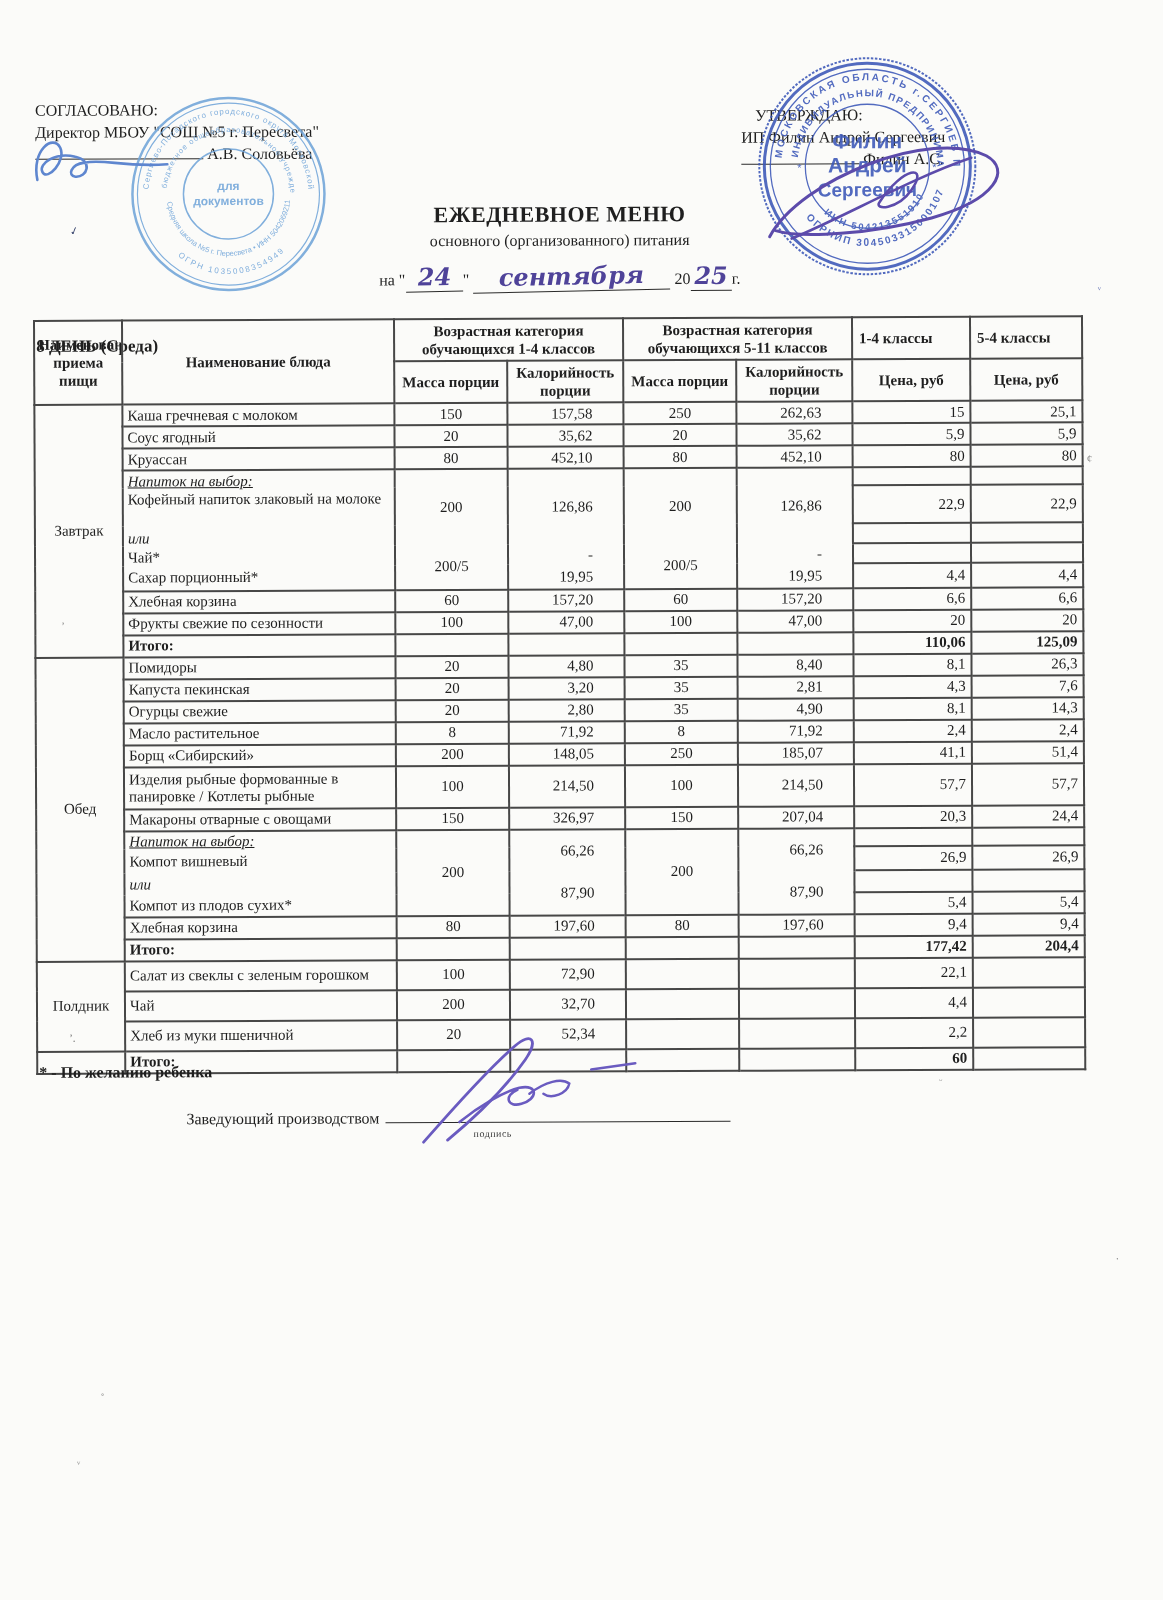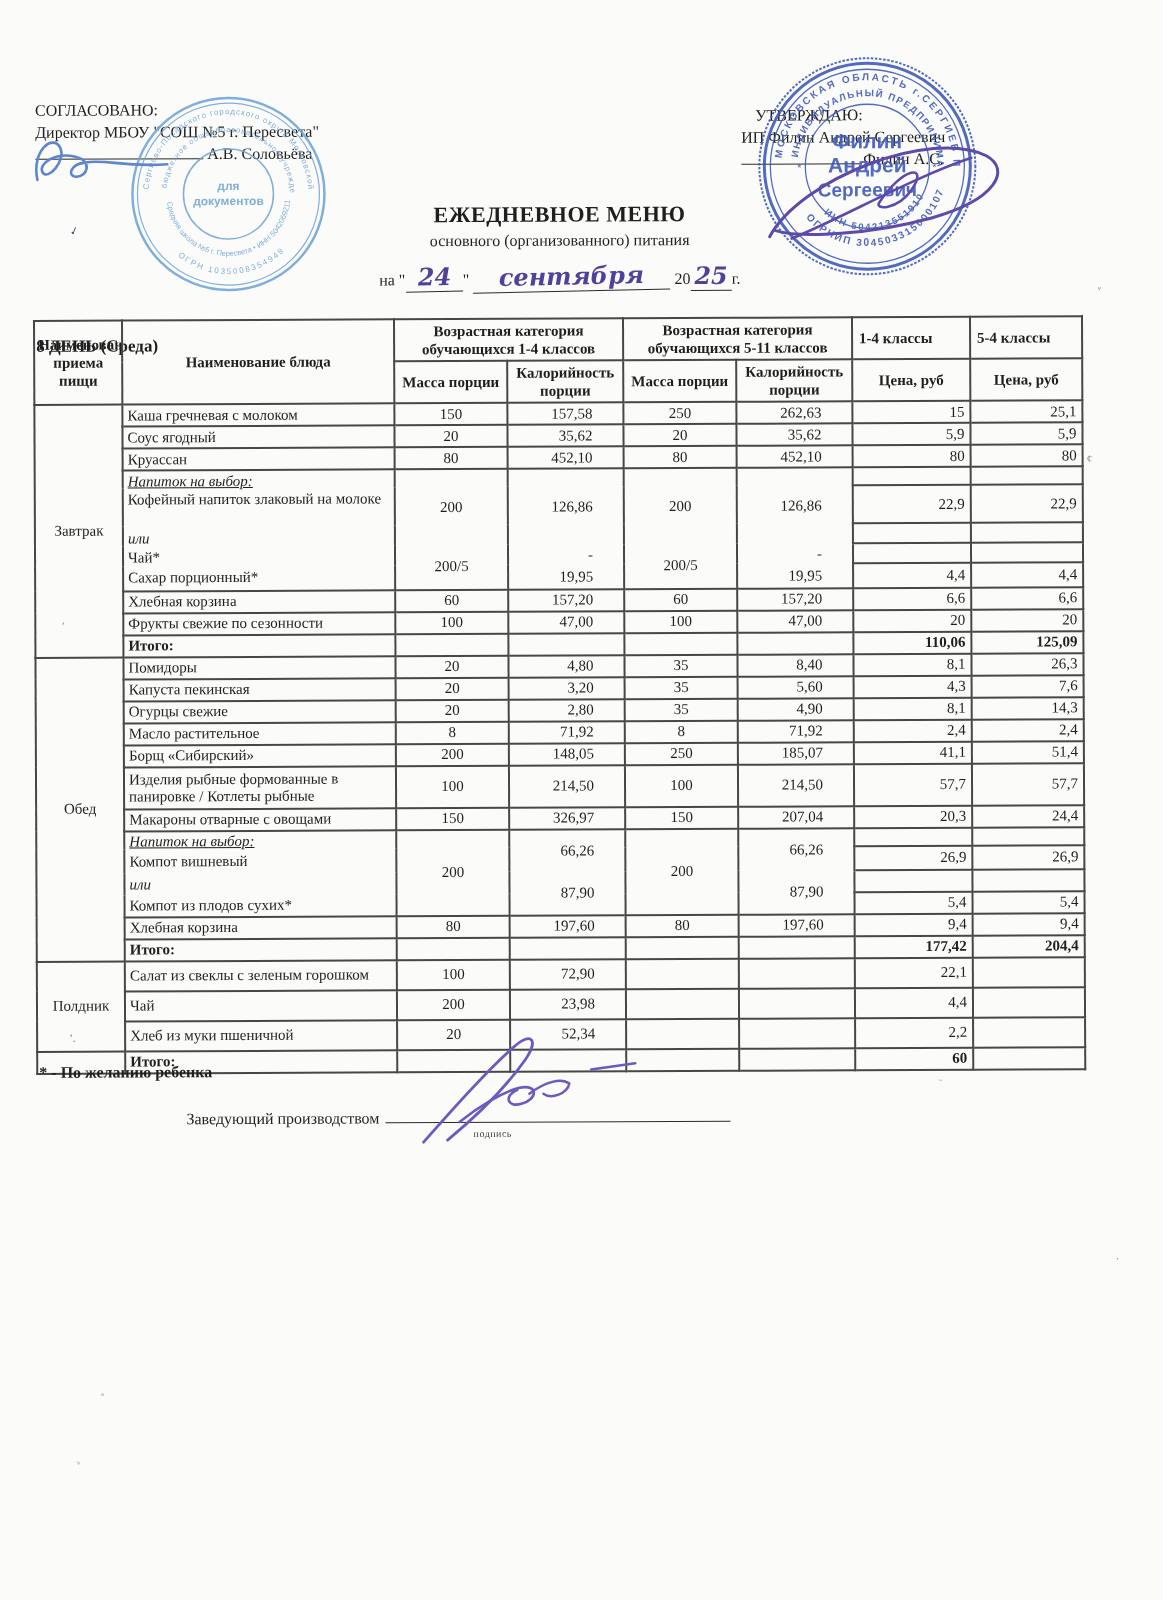--- a/index.html
+++ b/index.html
@@ -291,21 +291,21 @@
               <td class="m">35</td>
               <td class="c">8,40</td>
               <td class="p">8,1</td>
               <td class="p">26,3</td>
             </tr>
             <tr>
               <td class="dish">Капуста пекинская</td>
               <td class="m">20</td>
               <td class="c">3,20</td>
               <td class="m">35</td>
-              <td class="c">5,60</td>
+              <td class="c">2,81</td>
               <td class="p">4,3</td>
               <td class="p">7,6</td>
             </tr>
             <tr>
               <td class="dish">Огурцы свежие</td>
               <td class="m">20</td>
               <td class="c">2,80</td>
               <td class="m">35</td>
               <td class="c">4,90</td>
               <td class="p">8,1</td>
@@ -399,21 +399,21 @@
               <td class="m">100</td>
               <td class="c">72,90</td>
               <td class="m"></td>
               <td class="c"></td>
               <td class="p">22,1</td>
               <td class="p"></td>
             </tr>
             <tr class="pold">
               <td class="dish">Чай</td>
               <td class="m">200</td>
-              <td class="c">23,98</td>
+              <td class="c">32,70</td>
               <td class="m"></td>
               <td class="c"></td>
               <td class="p">4,4</td>
               <td class="p"></td>
             </tr>
             <tr class="pold">
               <td class="dish">Хлеб из муки пшеничной</td>
               <td class="m">20</td>
               <td class="c">52,34</td>
               <td class="m"></td>

